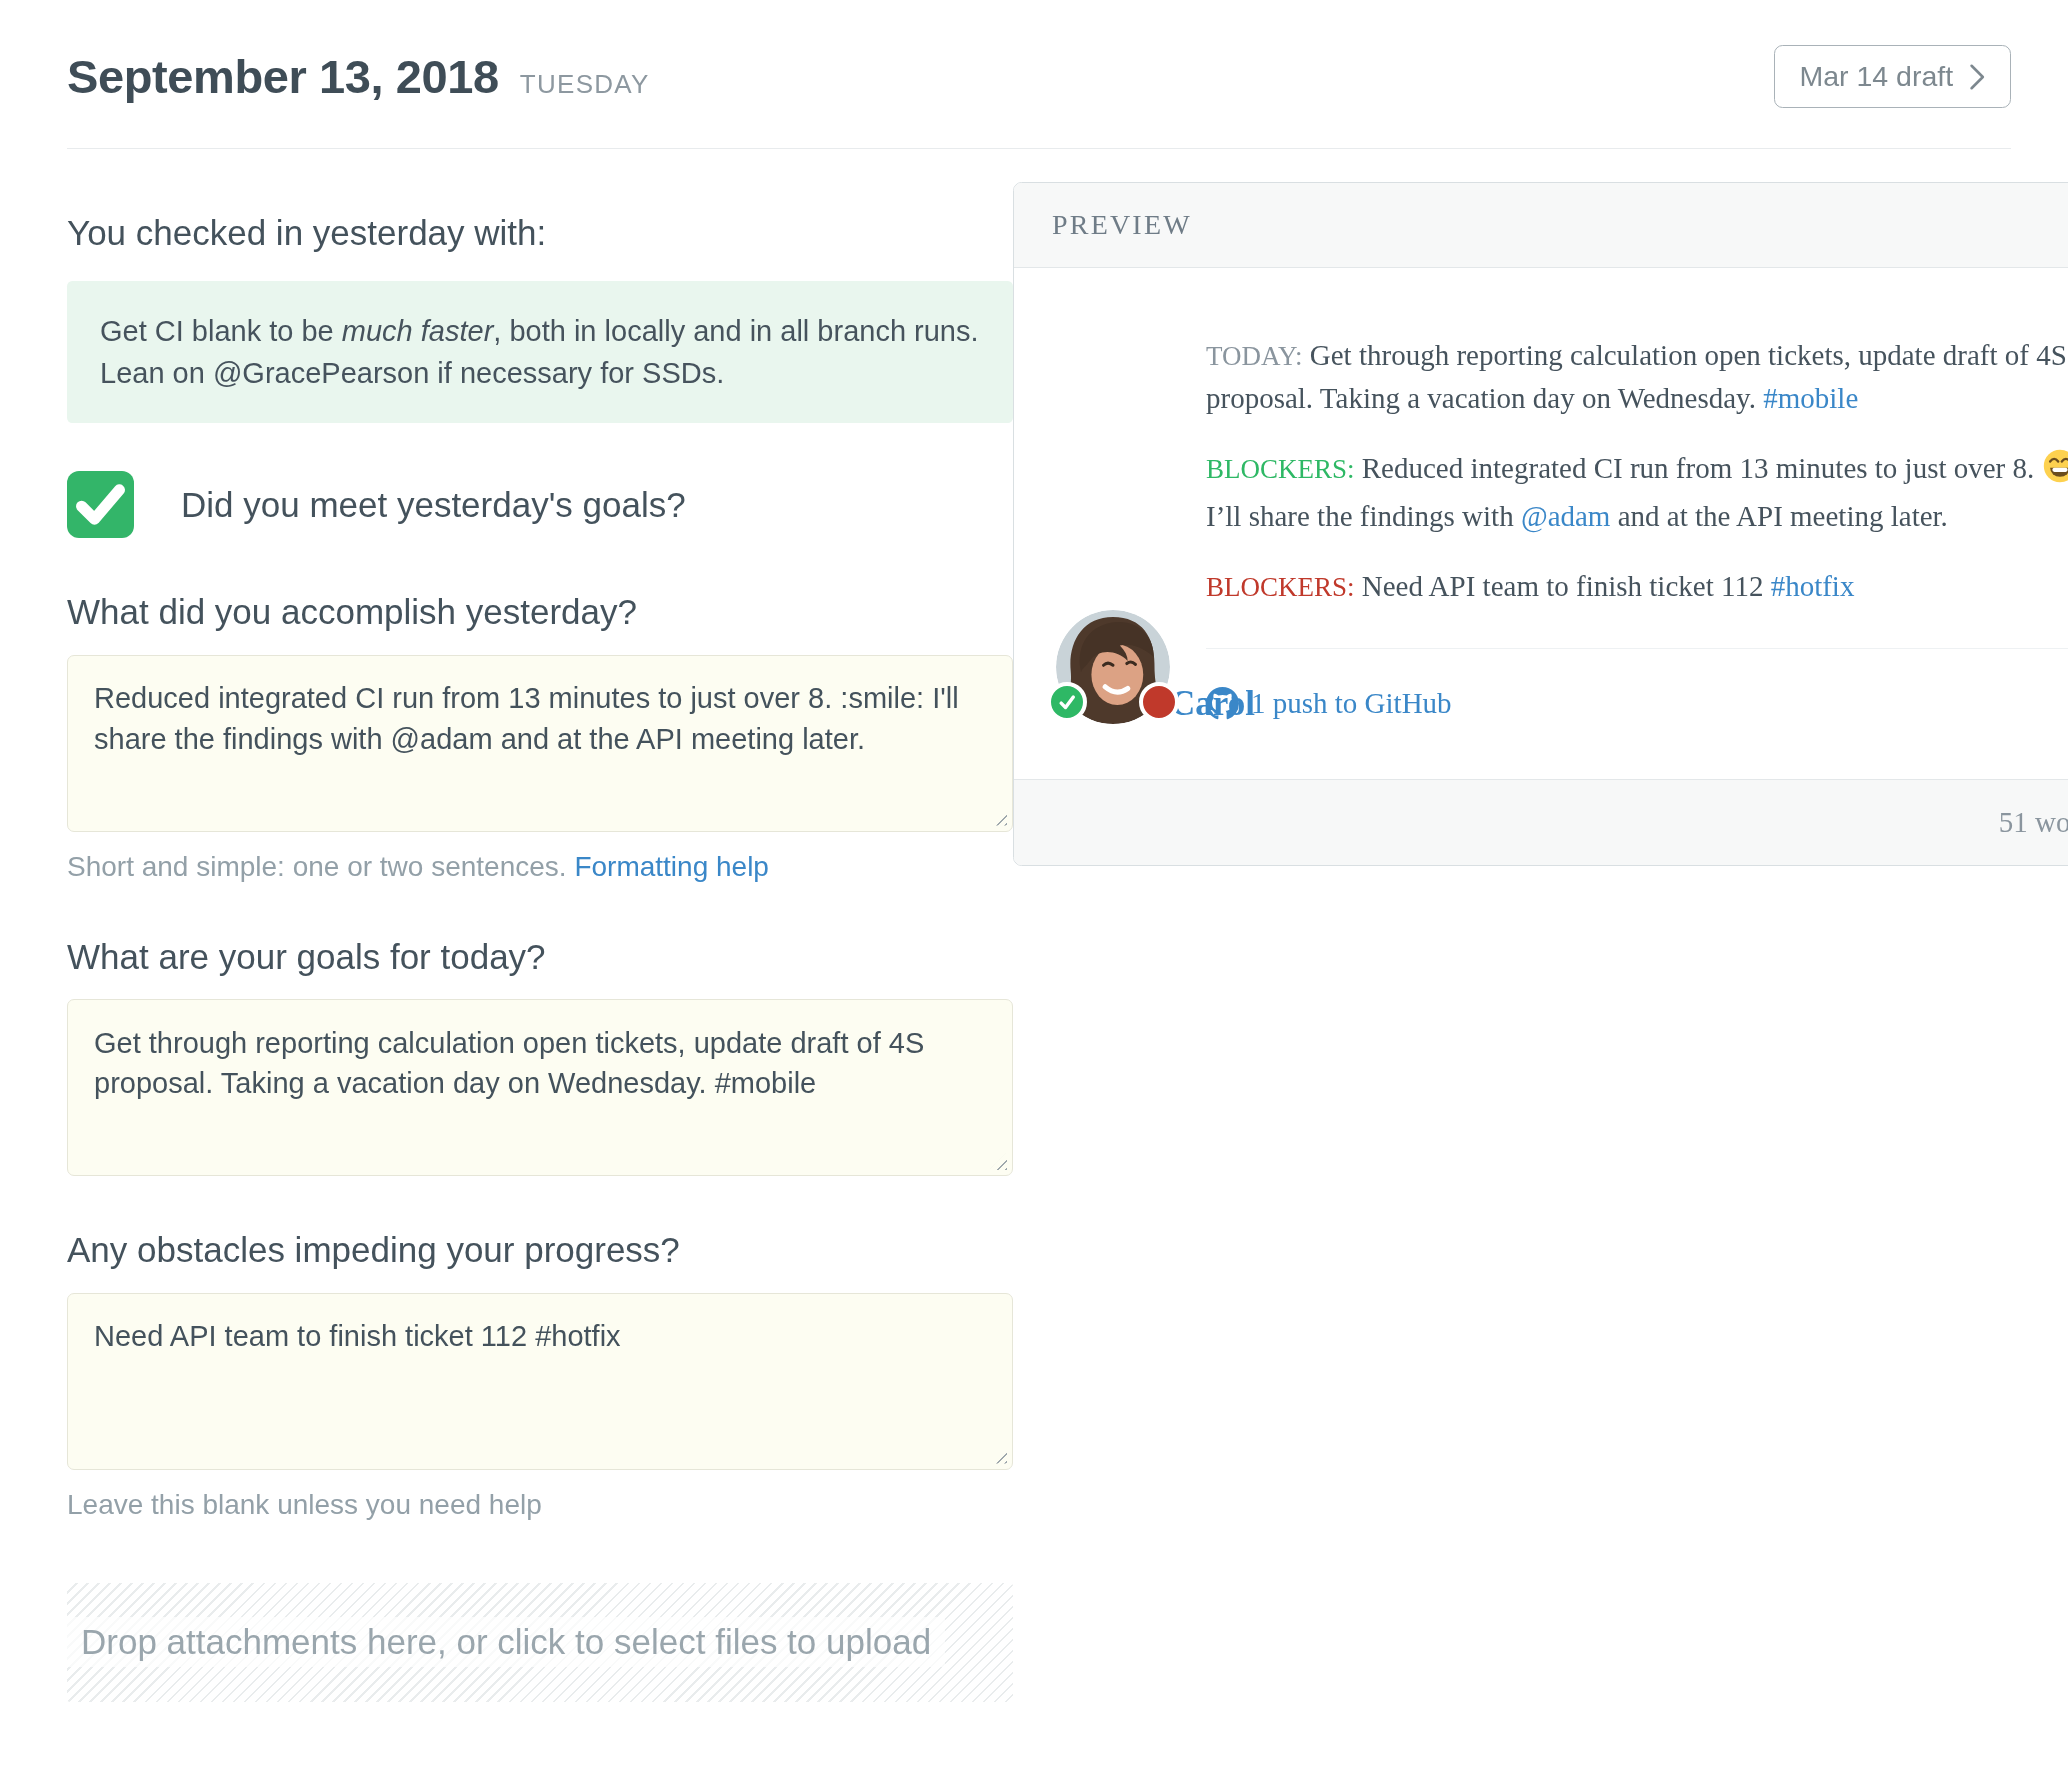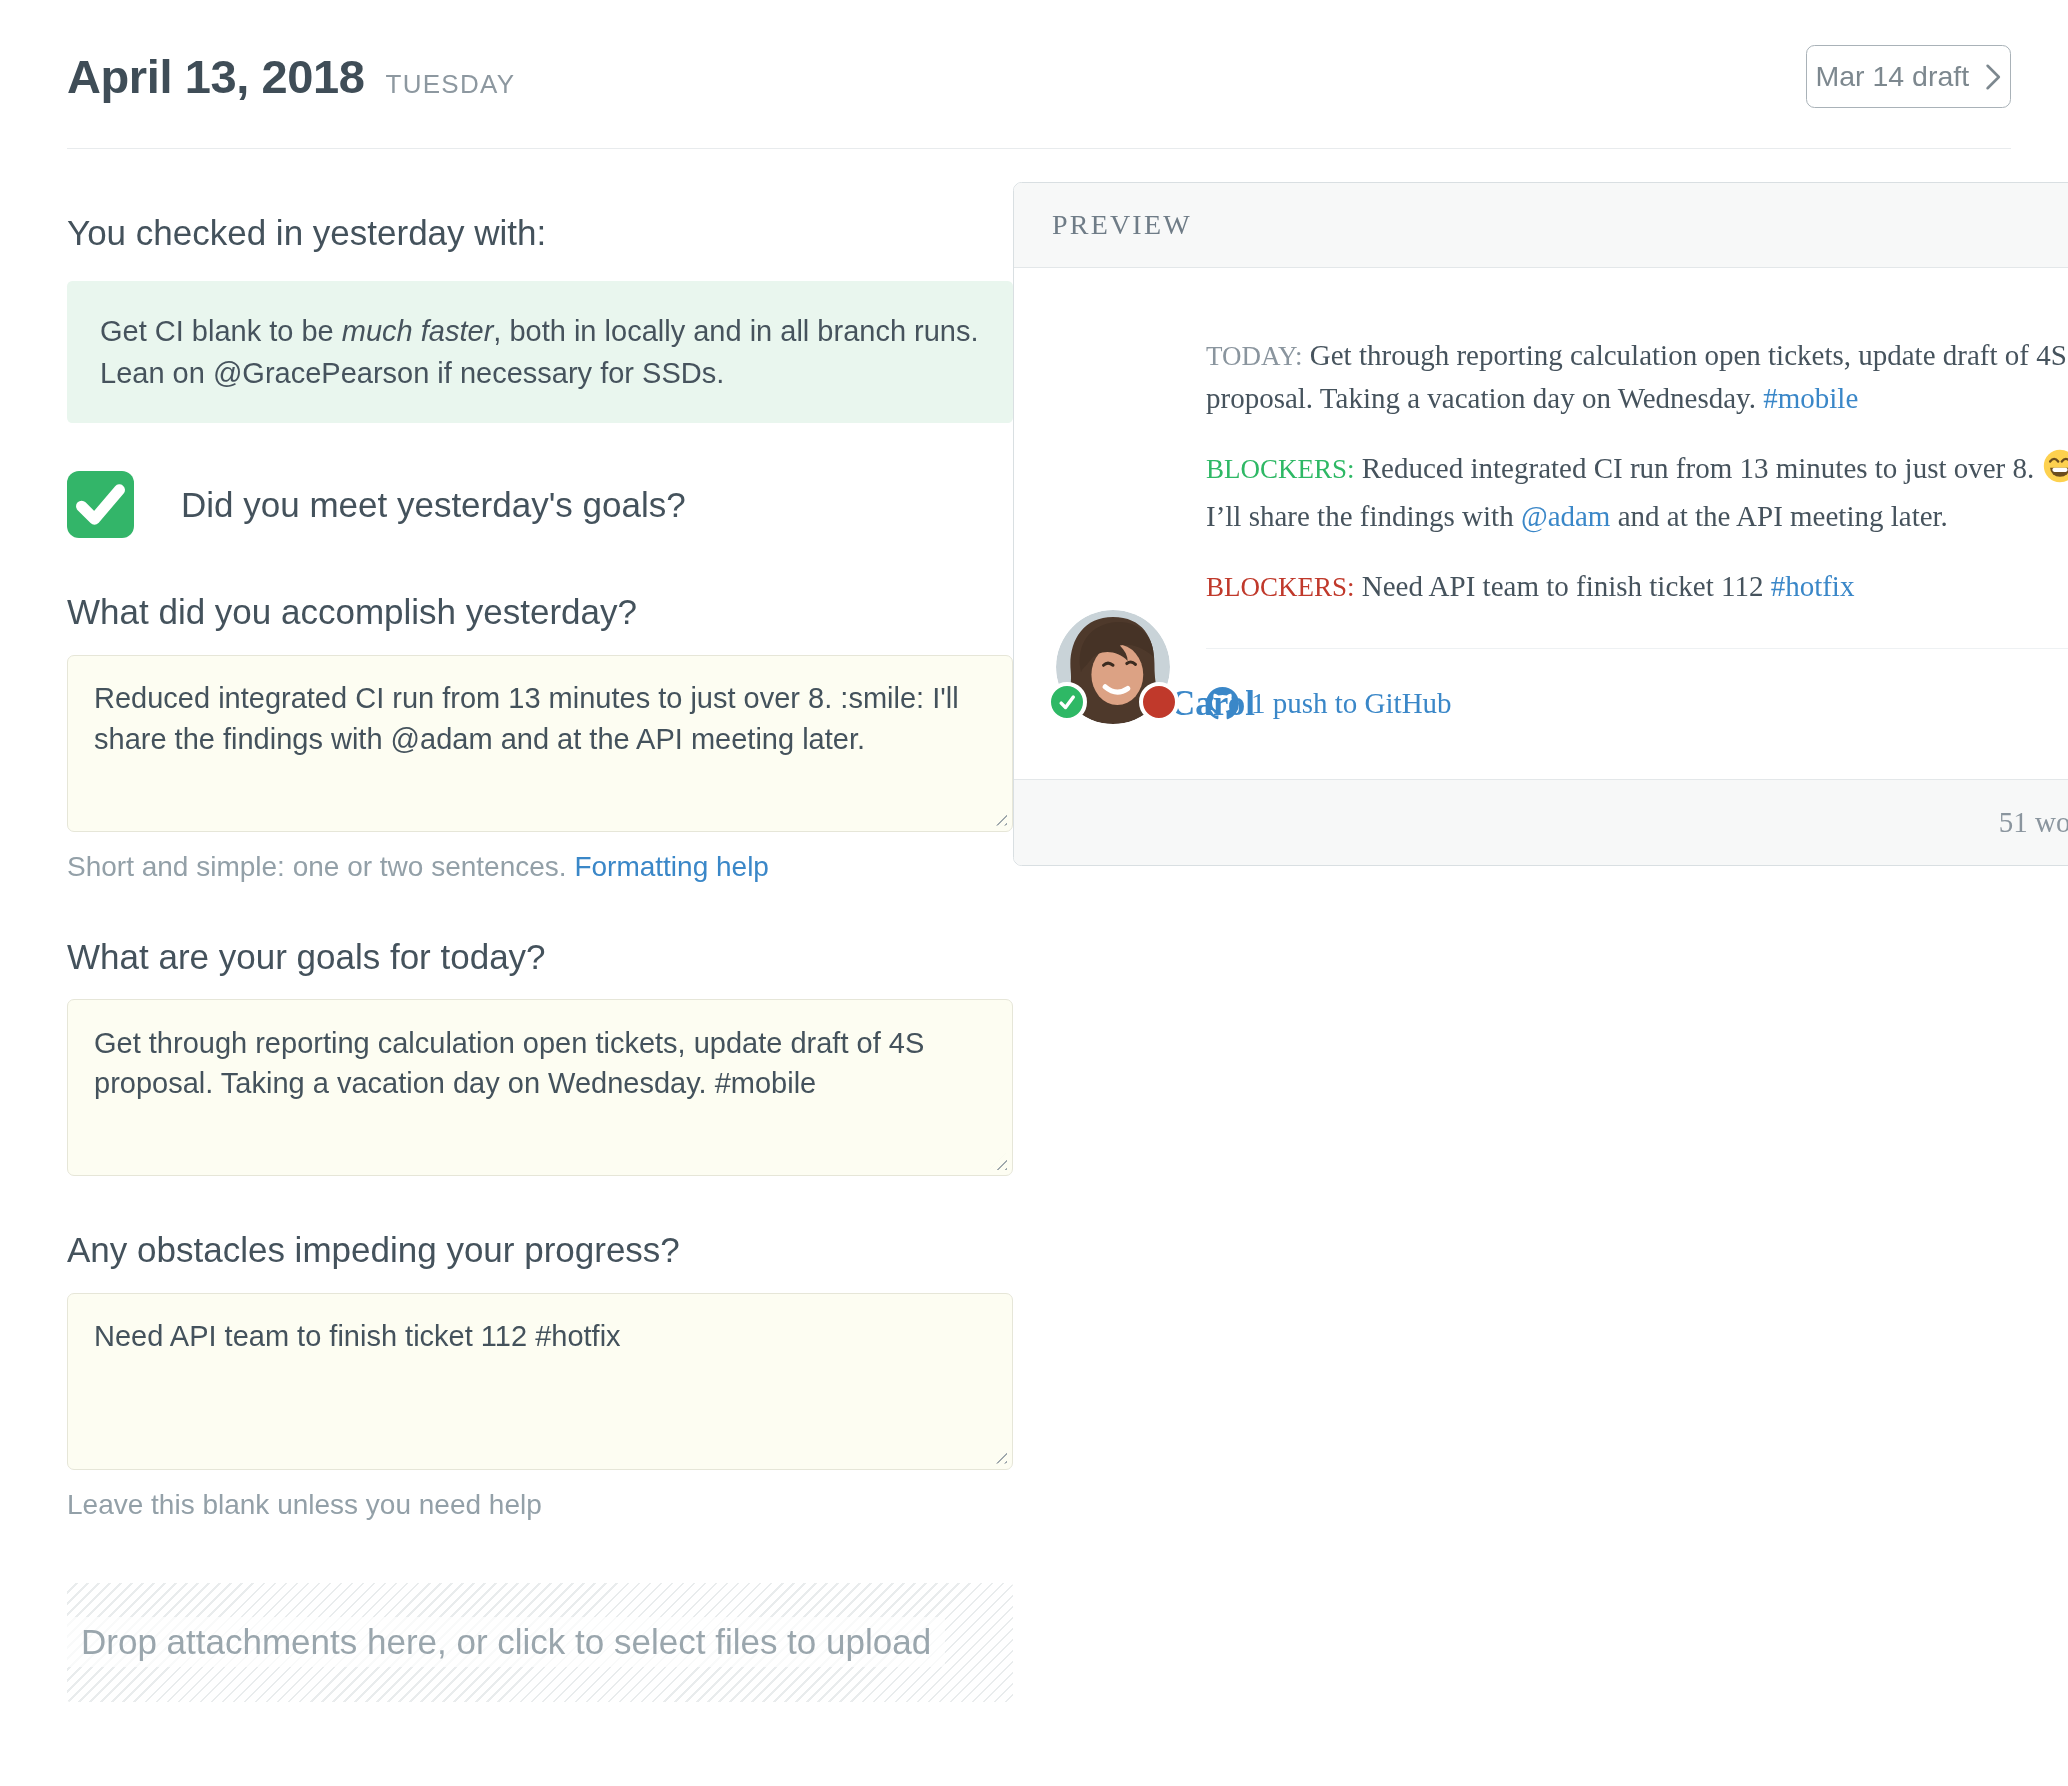--- a/index.html
+++ b/index.html
@@ -13,21 +13,21 @@
   
   .header {
     display:flex; justify-content:space-between; align-items:center;
     padding:19px 0 40px; border-bottom:1.7px solid #e8ebed;
   }
   .title-wrap { display:flex; align-items:baseline; gap:21px; }
   .page-title { font-size:47px; font-weight:700; color:#3f4d57; letter-spacing:-0.4px; }
   .weekday { font-size:26px; color:#8d98a0; letter-spacing:1.3px; font-weight:400; }
   .draft-btn {
     display:flex; align-items:center; gap:15.6px; font-size:28.5px; color:#7d888f;
-    border:1.7px solid #a9b2b8; border-radius:8.6px; padding:14px 8px; background:#fff;
+    border:1.7px solid #a9b2b8; border-radius:8.6px; padding:14px 24px; background:#fff;
     cursor:pointer; font-family:inherit;
   }
 
   
   .main { display:flex; align-items:flex-start; padding-top:33px; }
   .left-col { width:946px; flex:none; }
   .right-col { width:1132px; flex:none;font-family:Liberation Serif, serif; }
 
   
   .section-heading { font-size:35px; color:#44525c; }
@@ -96,21 +96,21 @@
     text-align:right; font-size:29px; color:#8a959e;
   }
 </style>
 </head>
 <body>
 
 <div class="page">
 
   <div class="header">
     <div class="title-wrap">
-      <span class="page-title">April 13, 2018</span>
+      <span class="page-title">September 13, 2018</span>
       <span class="weekday">TUESDAY</span>
     </div>
     <button class="draft-btn">
       <span>Mar 14 draft</span>
       <span style="display:flex;">
         <svg width="17.3" height="28" viewBox="0 0 20 32">
             <polyline points="3,3 16,16 3,29" fill="none" stroke="#7d888f" stroke-width="3" stroke-linecap="round" stroke-linejoin="round"></polyline>
           </svg>
       </span>
     </button>

